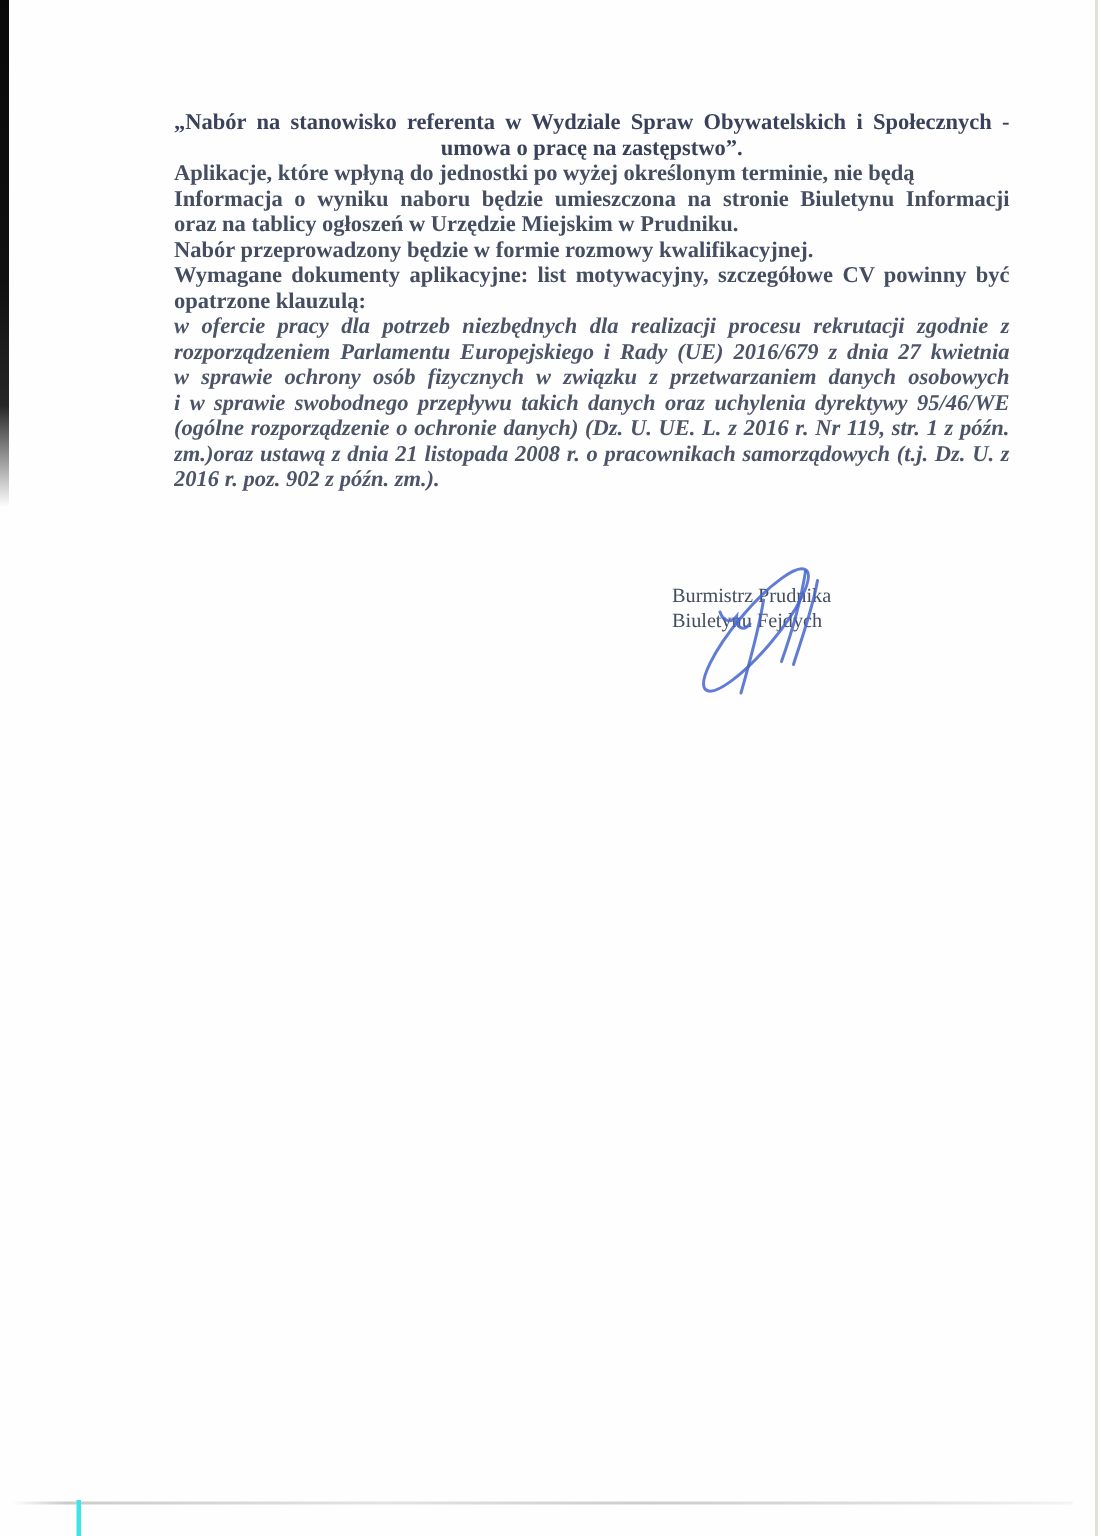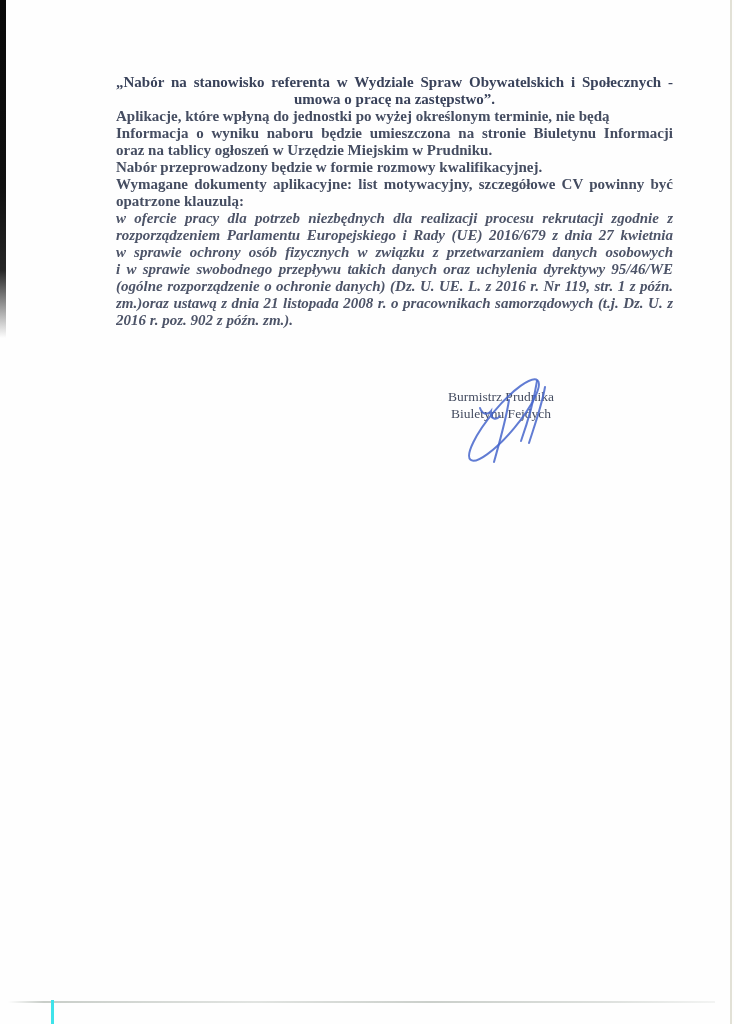--- a/index.html
+++ b/index.html
@@ -54,21 +54,21 @@
     white-space:normal;
     font-weight:bold;
   }
   .ln.j{ text-align:justify; text-align-last:justify; }
   .ln.b{ font-weight:bold; color:var(--ink-bold);text-align:center; }
   .ln.i{ font-style:italic; color:var(--ink-italic); }
   
   .signature-block{
     position:absolute;left:448px;top:389px;
     color:var(--ink-text);
-    font-size:13.5px;line-height:16.5px;text-align:center;
+    font-size:13.5px;line-height:16.5px;
   }
   .signature-scribble{
     position:absolute;left:455px;top:372px;width:110px;height:105px;
   }
   .signature-scribble path,
   .signature-scribble ellipse{
     fill:none;
     stroke:var(--pen-blue);
     stroke-width:2;
     stroke-linecap:round;

